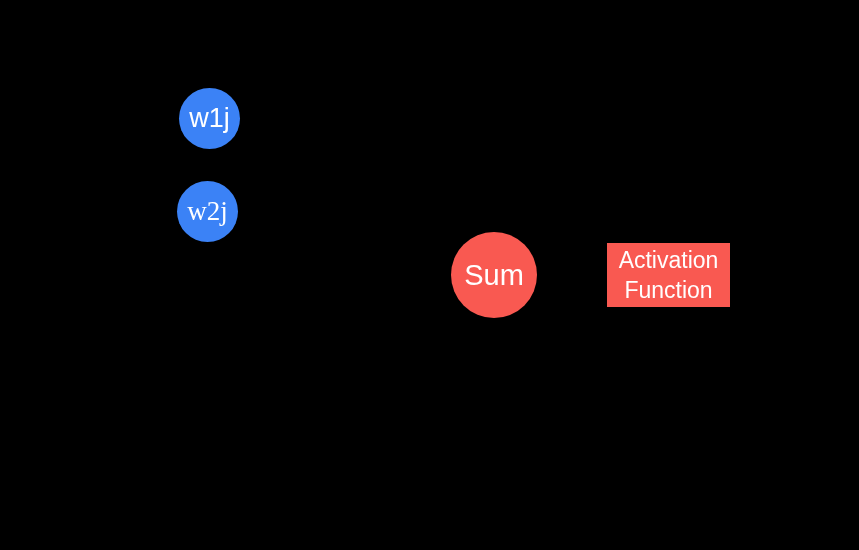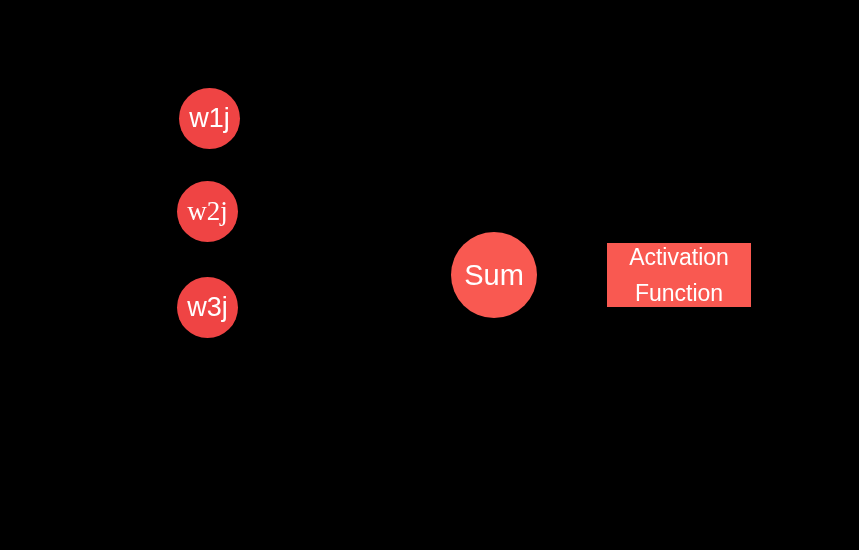--- a/index.html
+++ b/index.html
@@ -20,66 +20,63 @@
     display: flex;
     align-items: center;
     justify-content: center;
     color: #ffffff;
     text-align: center;
   }
   .weight-node {
     width: 61px;
     height: 61px;
     border-radius: 50%;
-    background: #ef4444;
+    background: #3b82f6;
     font-size: 27px;
     text-align: right;
   }
   .weight-w1j { left: 179px; top: 88px; }
   .weight-w2j { left: 177px; top: 181px; font-family: Liberation Serif, serif; }
   .weight-w3j { left: 177px; top: 277px; }
   .weight-wnj { left: 177px; top: 454px; }
   .sum-node {
     left: 451px;
     top: 232px;
     width: 86px;
     height: 86px;
     border-radius: 50%;
     background: #f95951;
     font-size: 29px;
   }
   .activation-box {
     left: 607px;
     top: 243px;
-    width: 144px;
+    width: 123px;
     height: 64px;
     background: #f95951;
     font-size: 23px;
-    line-height: 36px;
+    line-height: 30px;
   }
   .activation-label {
     white-space: pre-line;
   }
 </style>
 </head>
 <body>
 
 <div class="canvas">
 
   <div class="node weight-node weight-w1j">
     <span>w1j</span>
   </div>
 
   <div class="node weight-node weight-w2j">
     <span>w2j</span>
   </div>
 
-  <div class="node weight-node weight-w3j">
-    <span>w3j</span>
-  </div>
 
 
   <div class="node sum-node">
     <span>Sum</span>
   </div>
 
   <div class="node activation-box">
     <span class="activation-label">Activation
 Function</span>
   </div>

